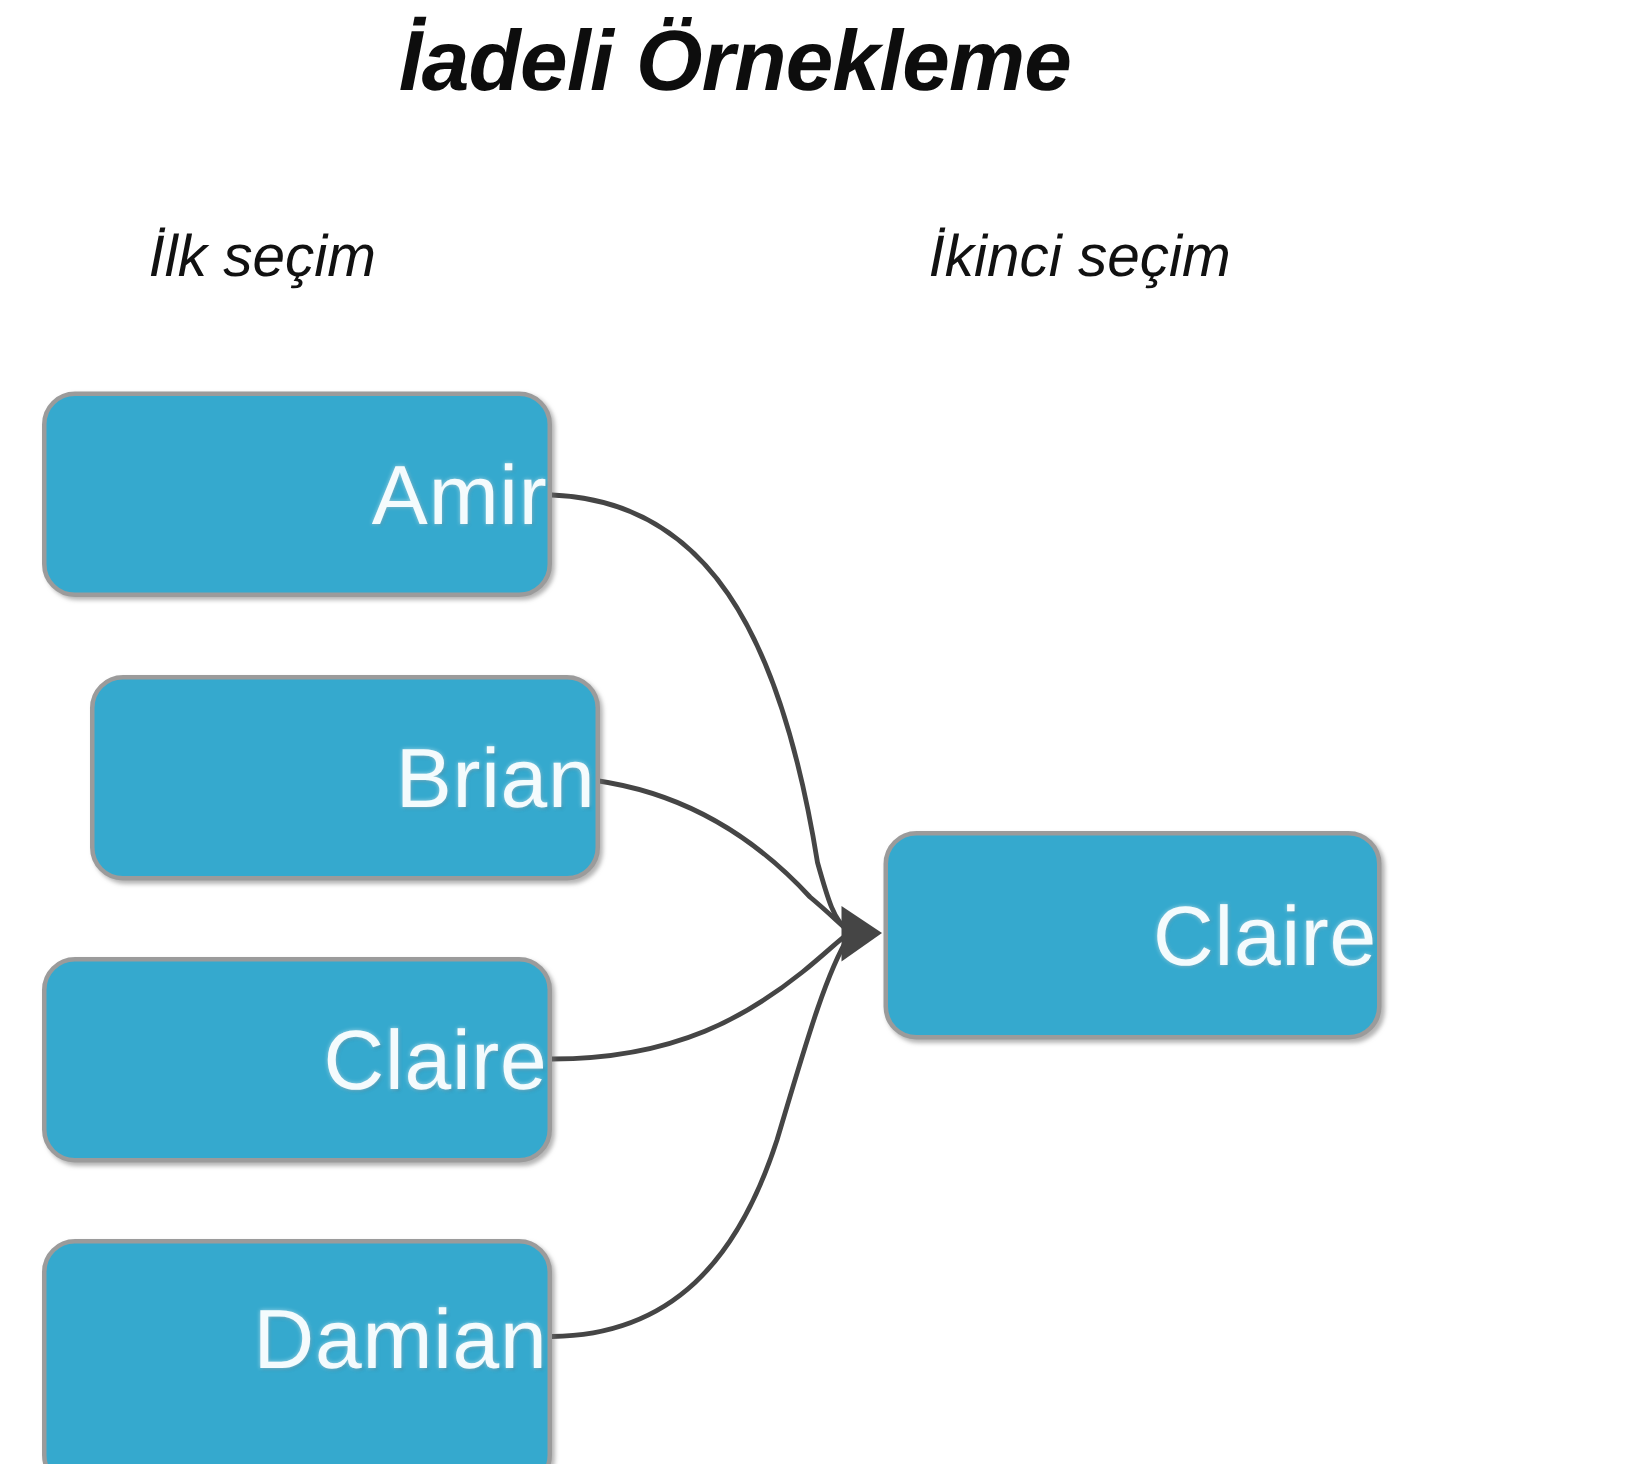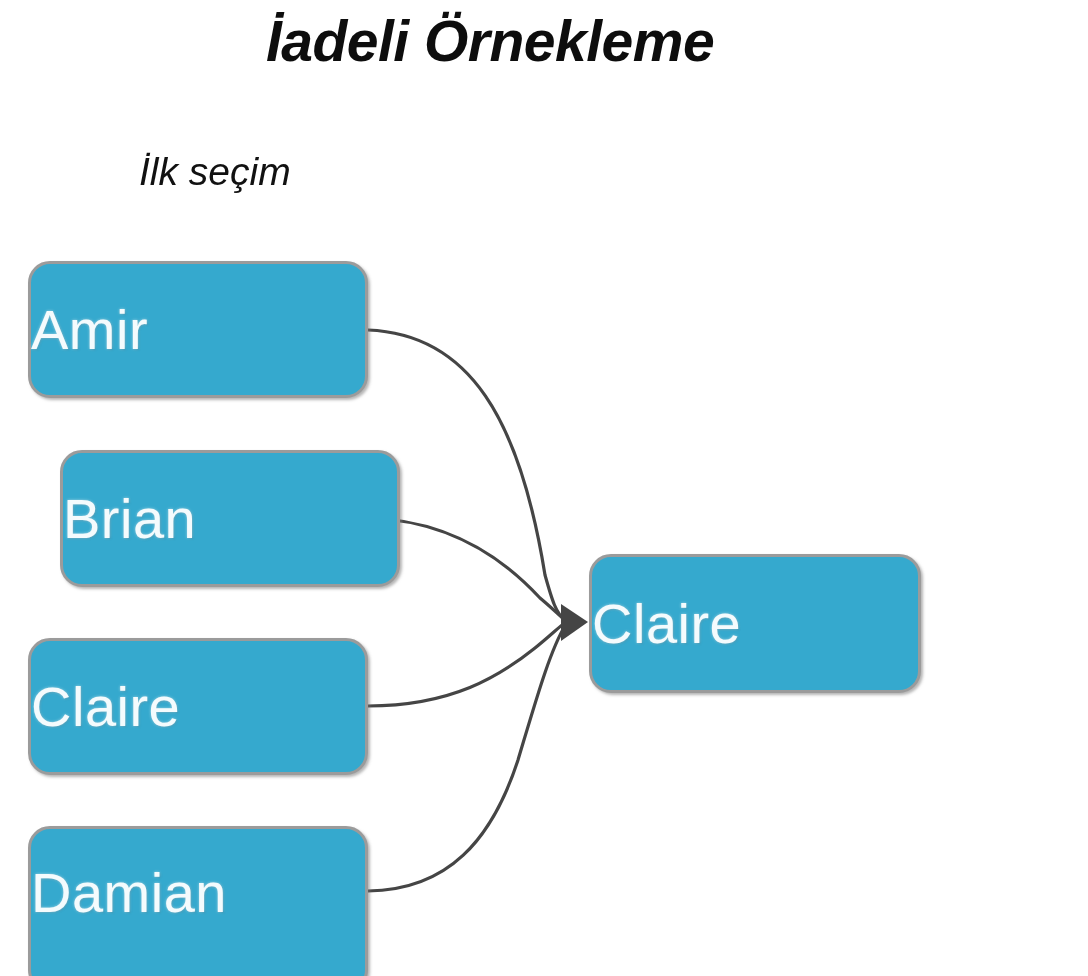--- a/index.html
+++ b/index.html
@@ -41,34 +41,34 @@
   
   .col-head {
     position: absolute;
     font-family: "Liberation Sans", sans-serif;
     font-style: italic;
     font-weight: normal;
     font-size: 39px;
     color: #111111;
     white-space: nowrap;
   }
-  #head-first  { left: 99px;  top: 150px; margin-left: 40px; }
+  #head-first  { left: 99px;  top: 150px; }
   #head-second { left: 619px; top: 150px; }
 
   
   .node {
     position: absolute;
     box-sizing: border-box;
     border-radius: 22px;
     border: 3px solid #9b9b9b;
     background: #35a9ce;
     box-shadow: 2px 2px 3px rgba(120,120,120,0.55);
     display: flex;
     align-items: center;
-    justify-content: flex-start;
+    justify-content: flex-end;
   }
   .node .node-label {
     font-family: "Liberation Sans", sans-serif;
     font-weight: normal;
     font-size: 56px;
     color: #f4fbfd;
     letter-spacing: 0.5px;
     text-shadow: 0 0 3px rgba(255,255,255,0.55),
                  1px 1px 2px rgba(20,90,115,0.35);
     white-space: nowrap;
@@ -121,20 +121,21 @@
 </style>
 </head>
 <body>
 
 <div id="stage">
 
   <div id="title">İadeli Örnekleme</div>
 
   <div class="col-head" id="head-first">İlk seçim</div>
 
+  <div class="col-head" id="head-second">İkinci seçim</div>
 
   <svg id="connectors" viewBox="0 0 1088 976">
     <path class="connector" d="M 368 330 C 470 334, 520 420, 545 575 C 552 600, 556 614, 566 621"></path>
     <path class="connector" d="M 368 518 C 450 520, 505 560, 540 598 C 552 608, 560 616, 566 621"></path>
     <path class="connector" d="M 368 706 C 452 706, 500 676, 535 648 C 550 636, 560 626, 566 622"></path>
     <path class="connector" d="M 368 891 C 448 890, 492 840, 518 760 C 536 700, 550 650, 566 624"></path>
     <polygon class="arrow-head" points="588,622 561,604 561,641"></polygon>
   </svg>
 
   <div class="node" id="node-amir">

